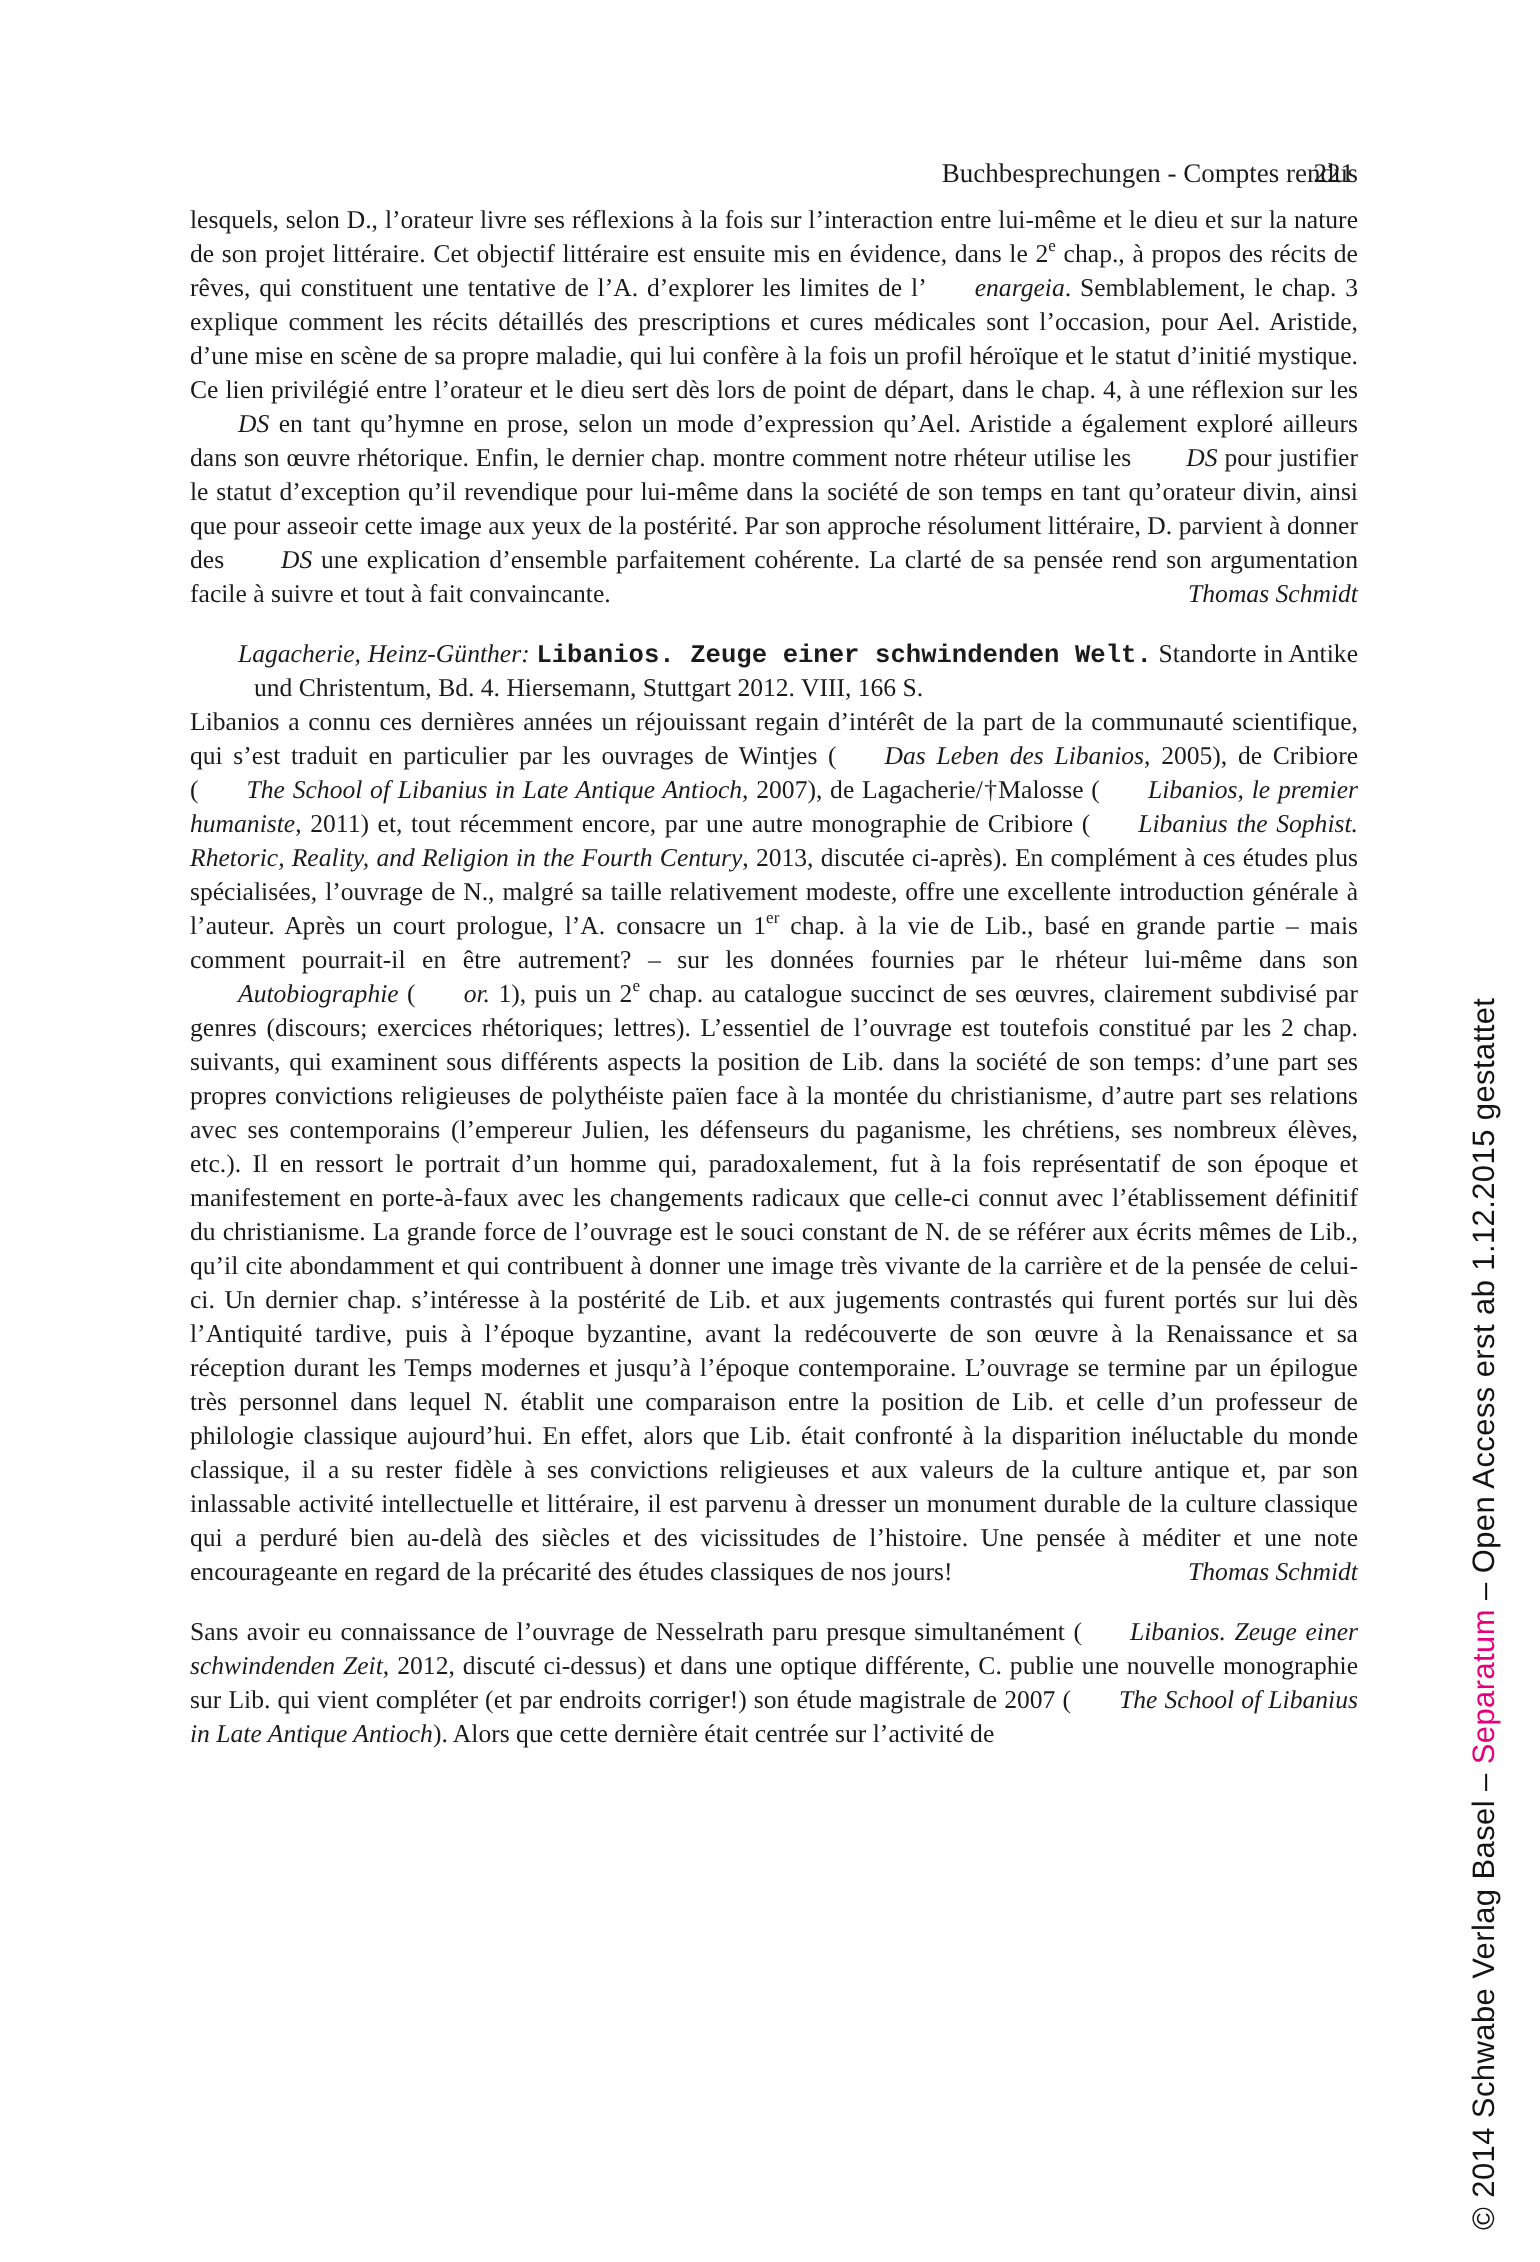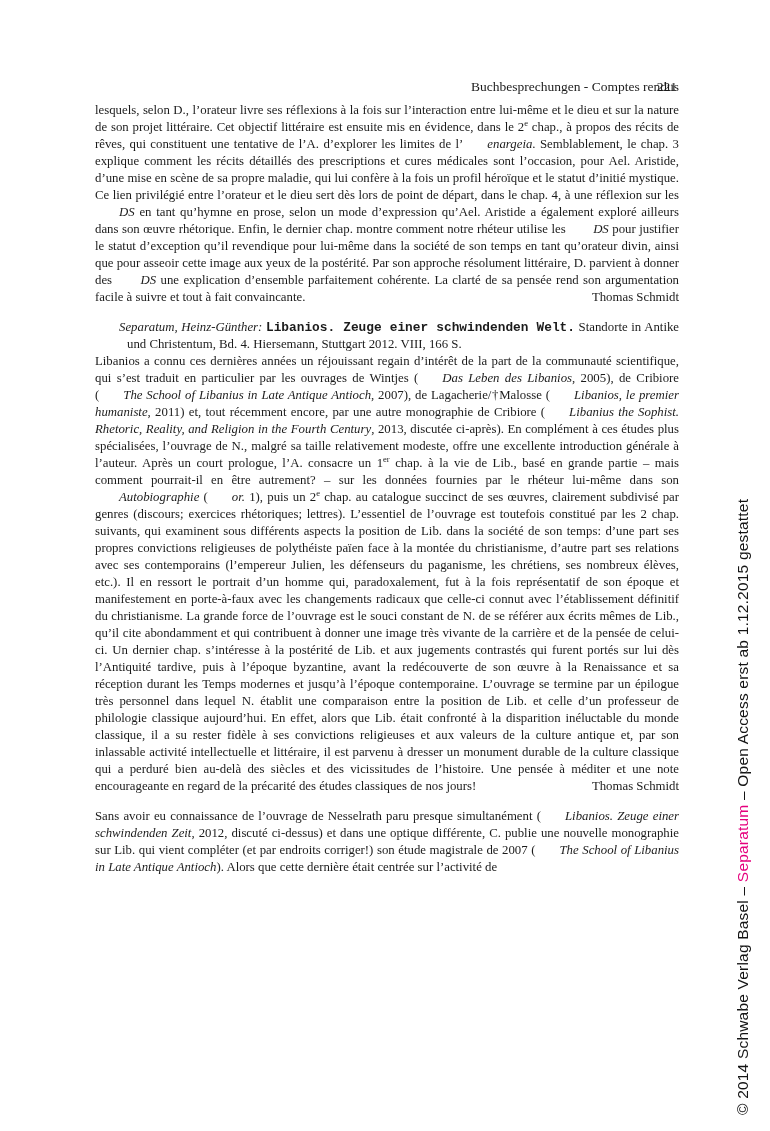--- a/index.html
+++ b/index.html
@@ -49,21 +49,21 @@
   }
   .review-body {
     margin: 0;
     font-size: 12.8px;
     line-height: 17px;
     text-align: justify;
   }
   .it  { font-style: italic; padding-left: 24px; }
   .bd  { font-weight: bold; font-family: Liberation Mono, monospace; }
   .sup { font-size: 8.5px; vertical-align: super; line-height: 0; }
-  .signature { float: right; }
+  .signature { float: right; font-style: italic; }
   .spine-copyright {
     position: absolute;
     left: 752px;
     bottom: 16px;
     transform-origin: 0 100%;
     transform: rotate(-90deg);
     white-space: nowrap;
     font-family: "Liberation Sans", "DejaVu Sans", sans-serif;
     font-size: 15.5px;
     letter-spacing: 0.2px;
@@ -81,21 +81,21 @@
     <div class="page-header">
       <span class="header-title">Buchbesprechungen - Comptes rendus</span>
       <span class="page-number">221</span>
     </div>
 
     <section class="review">
       <p class="review-body"><span><span>lesquels, selon D., l’orateur livre ses réflexions à la fois sur l’interaction entre lui-même et le dieu et sur la nature de son projet littéraire. Cet objectif littéraire est ensuite mis en évidence, dans le 2</span><span class="sup">e</span><span> chap., à propos des récits de rêves, qui constituent une tentative de l’A. d’explorer les limites de l’</span><span class="it">enargeia</span><span>. Semblablement, le chap. 3 explique comment les récits détaillés des prescriptions et cures médicales sont l’occasion, pour Ael. Aristide, d’une mise en scène de sa propre maladie, qui lui confère à la fois un profil héroïque et le statut d’initié mystique. Ce lien privilégié entre l’orateur et le dieu sert dès lors de point de départ, dans le chap. 4, à une réflexion sur les </span><span class="it">DS</span><span> en tant qu’hymne en prose, selon un mode d’expression qu’Ael. Aristide a également exploré ailleurs dans son œuvre rhétorique. Enfin, le dernier chap. montre comment notre rhéteur utilise les </span><span class="it">DS</span><span> pour justifier le statut d’exception qu’il revendique pour lui-même dans la société de son temps en tant qu’orateur divin, ainsi que pour asseoir cette image aux yeux de la postérité. Par son approche résolument littéraire, D. parvient à donner des </span><span class="it">DS</span><span> une explication d’ensemble parfaitement cohérente. La clarté de sa pensée rend son argumentation facile à suivre et tout à fait convaincante.</span></span><span class="signature">Thomas Schmidt</span></p>
     </section>
 
     <section class="review">
-      <p class="review-heading"><span><span class="it">Separatum, Heinz-Günther: </span><span class="bd">Libanios. Zeuge einer schwindenden Welt.</span><span> Standorte in Antike und Christentum, Bd. 4. Hiersemann, Stuttgart 2012. VIII, 166 S.</span></span></p>
+      <p class="review-heading"><span><span class="it">Lagacherie, Heinz-Günther: </span><span class="bd">Libanios. Zeuge einer schwindenden Welt.</span><span> Standorte in Antike und Christentum, Bd. 4. Hiersemann, Stuttgart 2012. VIII, 166 S.</span></span></p>
       <p class="review-body"><span><span>Libanios a connu ces dernières années un réjouissant regain d’intérêt de la part de la communauté scientifique, qui s’est traduit en particulier par les ouvrages de Wintjes (</span><span class="it">Das Leben des Libanios</span><span>, 2005), de Cribiore (</span><span class="it">The School of Libanius in Late Antique Antioch</span><span>, 2007), de Lagacherie/†Malosse (</span><span class="it">Libanios, le premier humaniste</span><span>, 2011) et, tout récemment encore, par une autre monographie de Cribiore (</span><span class="it">Libanius the Sophist. Rhetoric, Reality, and Religion in the Fourth Century</span><span>, 2013, discutée ci-après). En complément à ces études plus spécialisées, l’ouvrage de N., malgré sa taille relativement modeste, offre une excellente introduction générale à l’auteur. Après un court prologue, l’A. consacre un 1</span><span class="sup">er</span><span> chap. à la vie de Lib., basé en grande partie – mais comment pourrait-il en être autrement? – sur les données fournies par le rhéteur lui-même dans son </span><span class="it">Autobiographie</span><span> (</span><span class="it">or.</span><span> 1), puis un 2</span><span class="sup">e</span><span> chap. au catalogue succinct de ses œuvres, clairement subdivisé par genres (discours; exercices rhétoriques; lettres). L’essentiel de l’ouvrage est toutefois constitué par les 2 chap. suivants, qui examinent sous différents aspects la position de Lib. dans la société de son temps: d’une part ses propres convictions religieuses de polythéiste païen face à la montée du christianisme, d’autre part ses relations avec ses contemporains (l’empereur Julien, les défenseurs du paganisme, les chrétiens, ses nombreux élèves, etc.). Il en ressort le portrait d’un homme qui, paradoxalement, fut à la fois représentatif de son époque et manifestement en porte-à-faux avec les changements radicaux que celle-ci connut avec l’établissement définitif du christianisme. La grande force de l’ouvrage est le souci constant de N. de se référer aux écrits mêmes de Lib., qu’il cite abondamment et qui contribuent à donner une image très vivante de la carrière et de la pensée de celui-ci. Un dernier chap. s’intéresse à la postérité de Lib. et aux jugements contrastés qui furent portés sur lui dès l’Antiquité tardive, puis à l’époque byzantine, avant la redécouverte de son œuvre à la Renaissance et sa réception durant les Temps modernes et jusqu’à l’époque contemporaine. L’ouvrage se termine par un épilogue très personnel dans lequel N. établit une comparaison entre la position de Lib. et celle d’un professeur de philologie classique aujourd’hui. En effet, alors que Lib. était confronté à la disparition inéluctable du monde classique, il a su rester fidèle à ses convictions religieuses et aux valeurs de la culture antique et, par son inlassable activité intellectuelle et littéraire, il est parvenu à dresser un monument durable de la culture classique qui a perduré bien au-delà des siècles et des vicissitudes de l’histoire. Une pensée à méditer et une note encourageante en regard de la précarité des études classiques de nos jours!</span></span><span class="signature">Thomas Schmidt</span></p>
     </section>
 
     <section class="review">
       <p class="review-body"><span><span>Sans avoir eu connaissance de l’ouvrage de Nesselrath paru presque simultanément (</span><span class="it">Libanios. Zeuge einer schwindenden Zeit</span><span>, 2012, discuté ci-dessus) et dans une optique différente, C. publie une nouvelle monographie sur Lib. qui vient compléter (et par endroits corriger!) son étude magistrale de 2007 (</span><span class="it">The School of Libanius in Late Antique Antioch</span><span>). Alors que cette dernière était centrée sur l’activité de</span></span></p>
     </section>
 
   </div>
 
   <div class="spine-copyright"><span>© 2014 Schwabe Verlag Basel – </span><span class="separatum" style="color: rgb(229, 0, 125);">Separatum</span><span> – Open Access erst ab 1.12.2015 gestattet</span></div>

